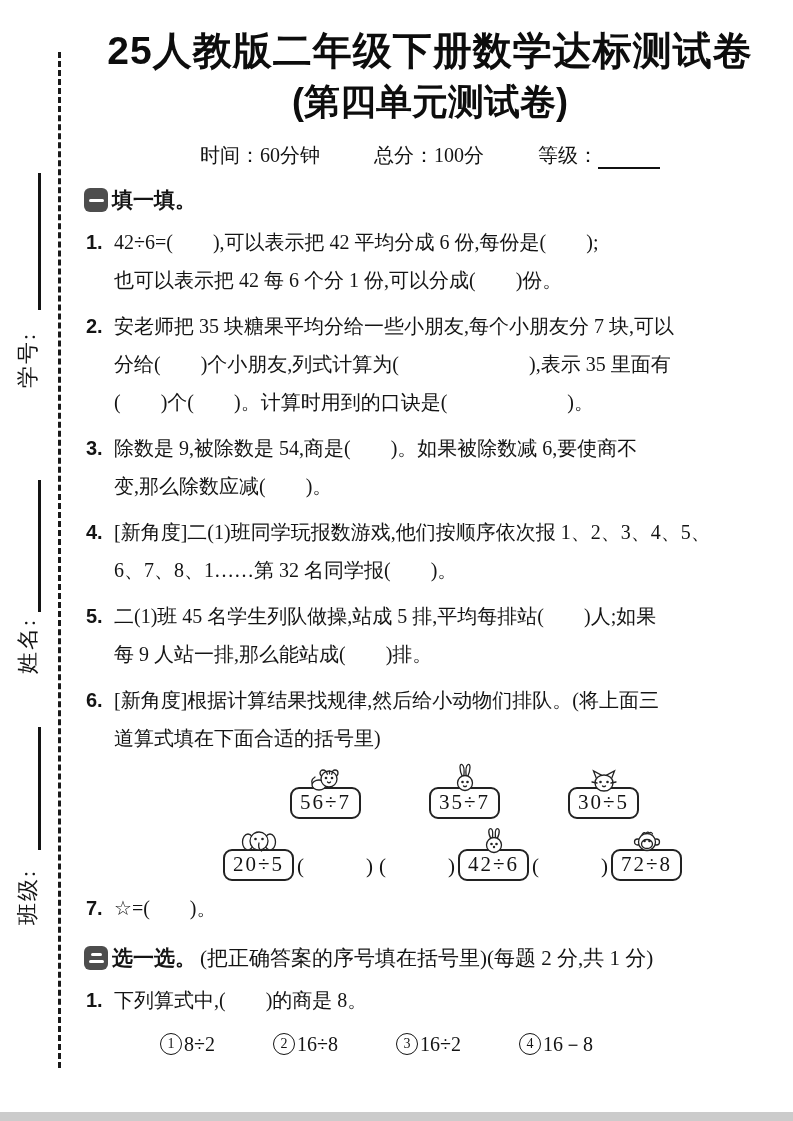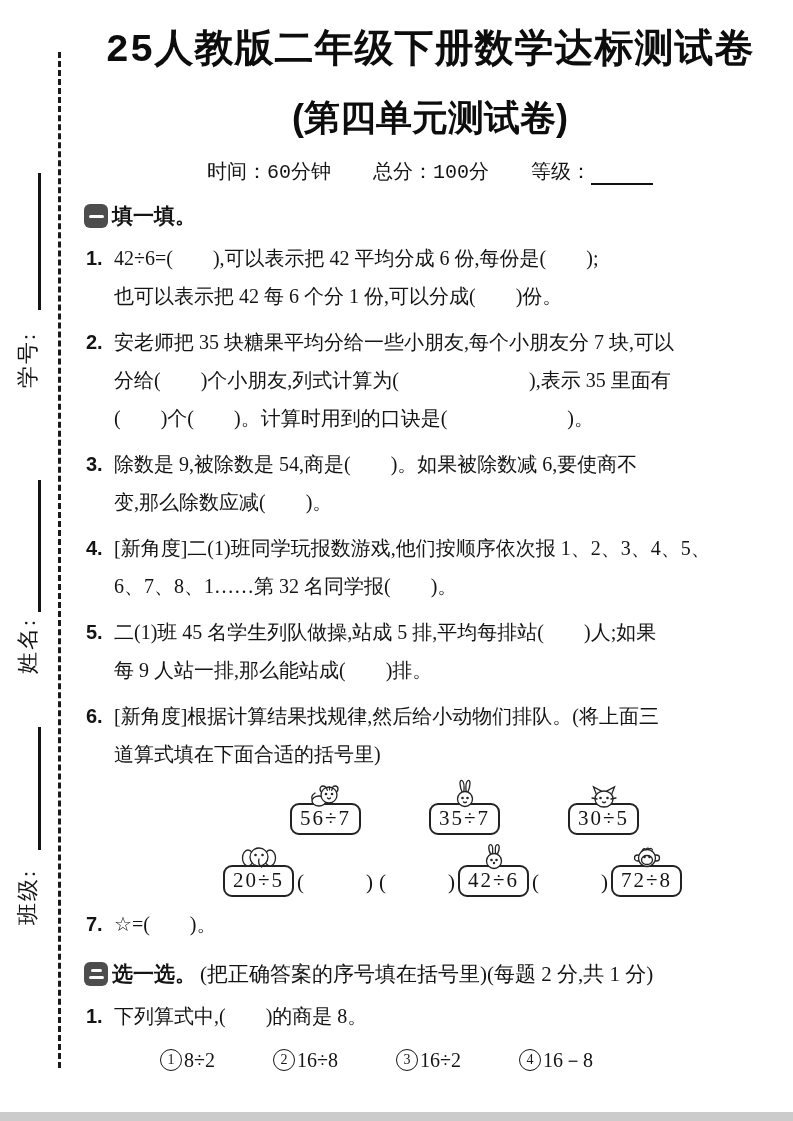--- a/index.html
+++ b/index.html
@@ -32,33 +32,33 @@
   .ml-1{top:318px;}
   .ml-2{top:604px;}
   .ml-3{top:855px;}
   .bottom-strip{
     position:absolute;left:0;top:1112px;width:793px;height:9px;
     background:#cbcbcb;
   }
   
   .content{position:absolute;left:84px;top:26px;width:692px;}
   .title{
-    font-family:Liberation Mono, monospace;
+    font-family:Liberation Sans, sans-serif;
     font-weight:900;font-size:39px;line-height:50px;
     text-align:center;letter-spacing:1px;color:#0d0d0d;
   }
   .subtitle{
     font-family:"Liberation Sans","DejaVu Sans",sans-serif;
     font-weight:900;font-size:36px;line-height:48px;
-    text-align:center;color:#0d0d0d;margin-top:18px;
+    text-align:center;color:#0d0d0d;margin-top:2px;
   }
   .info-row{
-    display:flex;justify-content:center;align-items:flex-end;gap:42px;
+    display:flex;justify-content:center;align-items:flex-end;gap:54px;
     margin-top:16px;font-size:20px;
-    font-family:Liberation Mono, monospace;
+    font-family:Liberation Serif, serif;
   }
   .grade-item{display:flex;align-items:flex-end;}
   .grade-blank{display:inline-block;width:62px;height:20px;border-bottom:2.5px solid #111;}
   
   .section-header{
     display:flex;align-items:center;gap:4px;
     margin-top:16px;font-size:21px;line-height:30px;
   }
   .marker{
     width:24px;height:24px;background:#4d4d4d;border-radius:6px;

